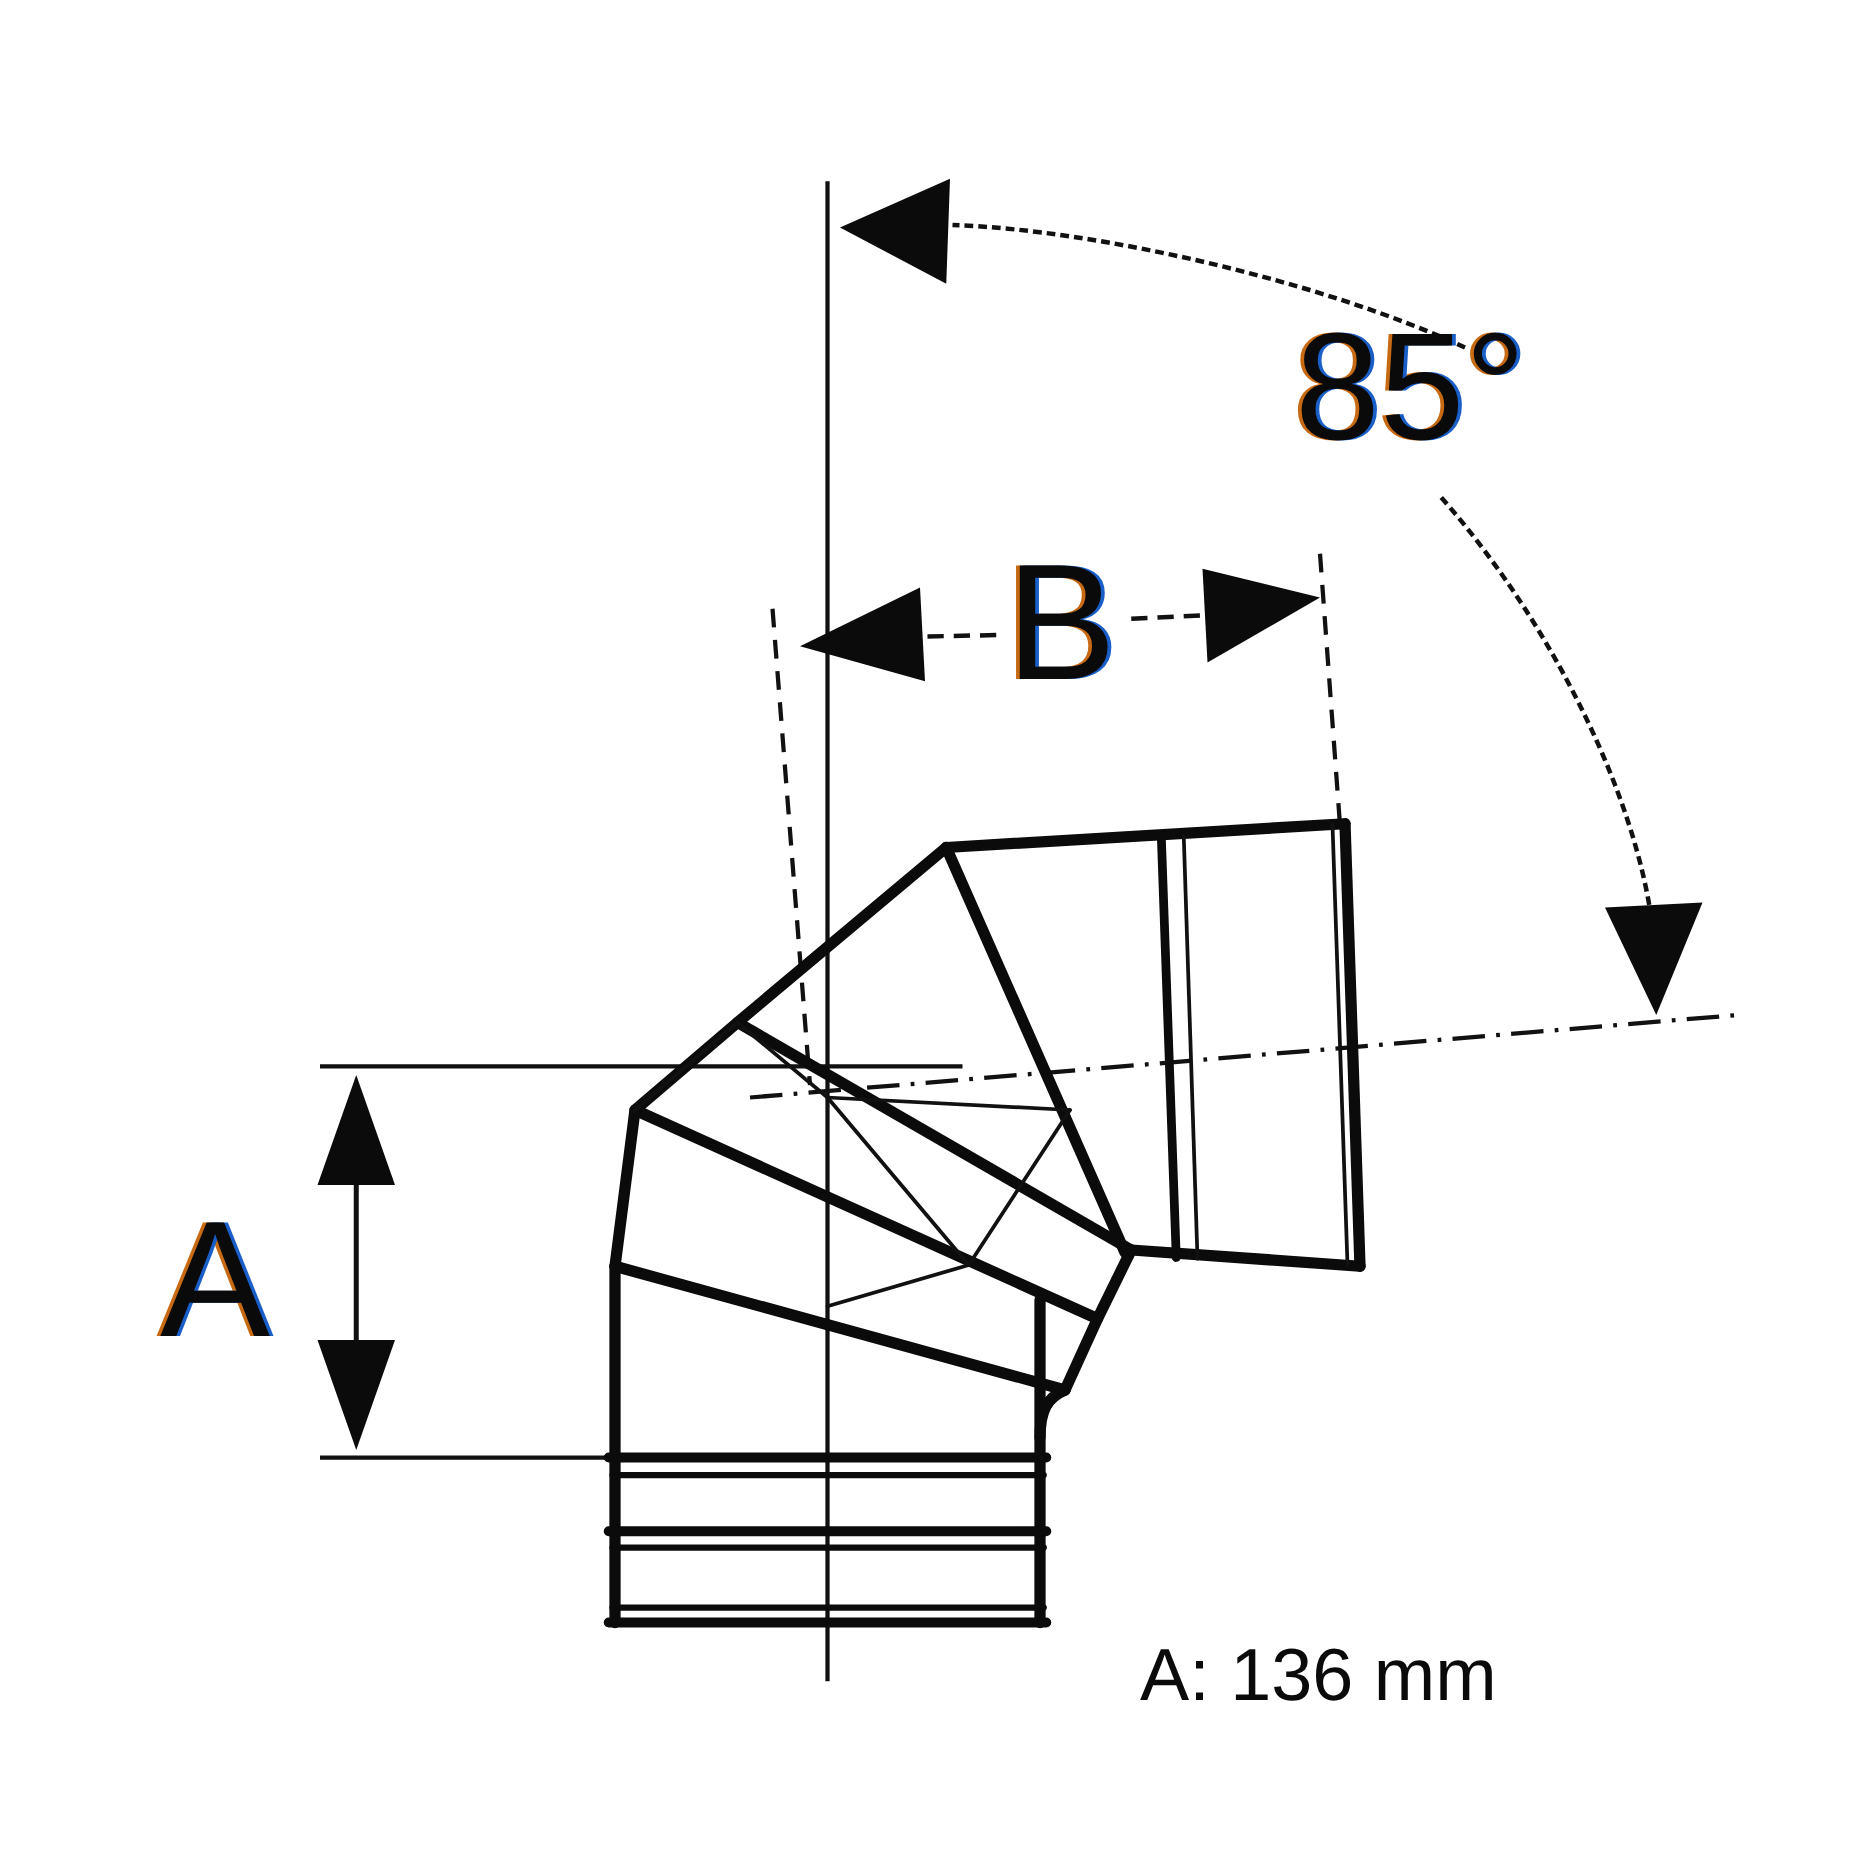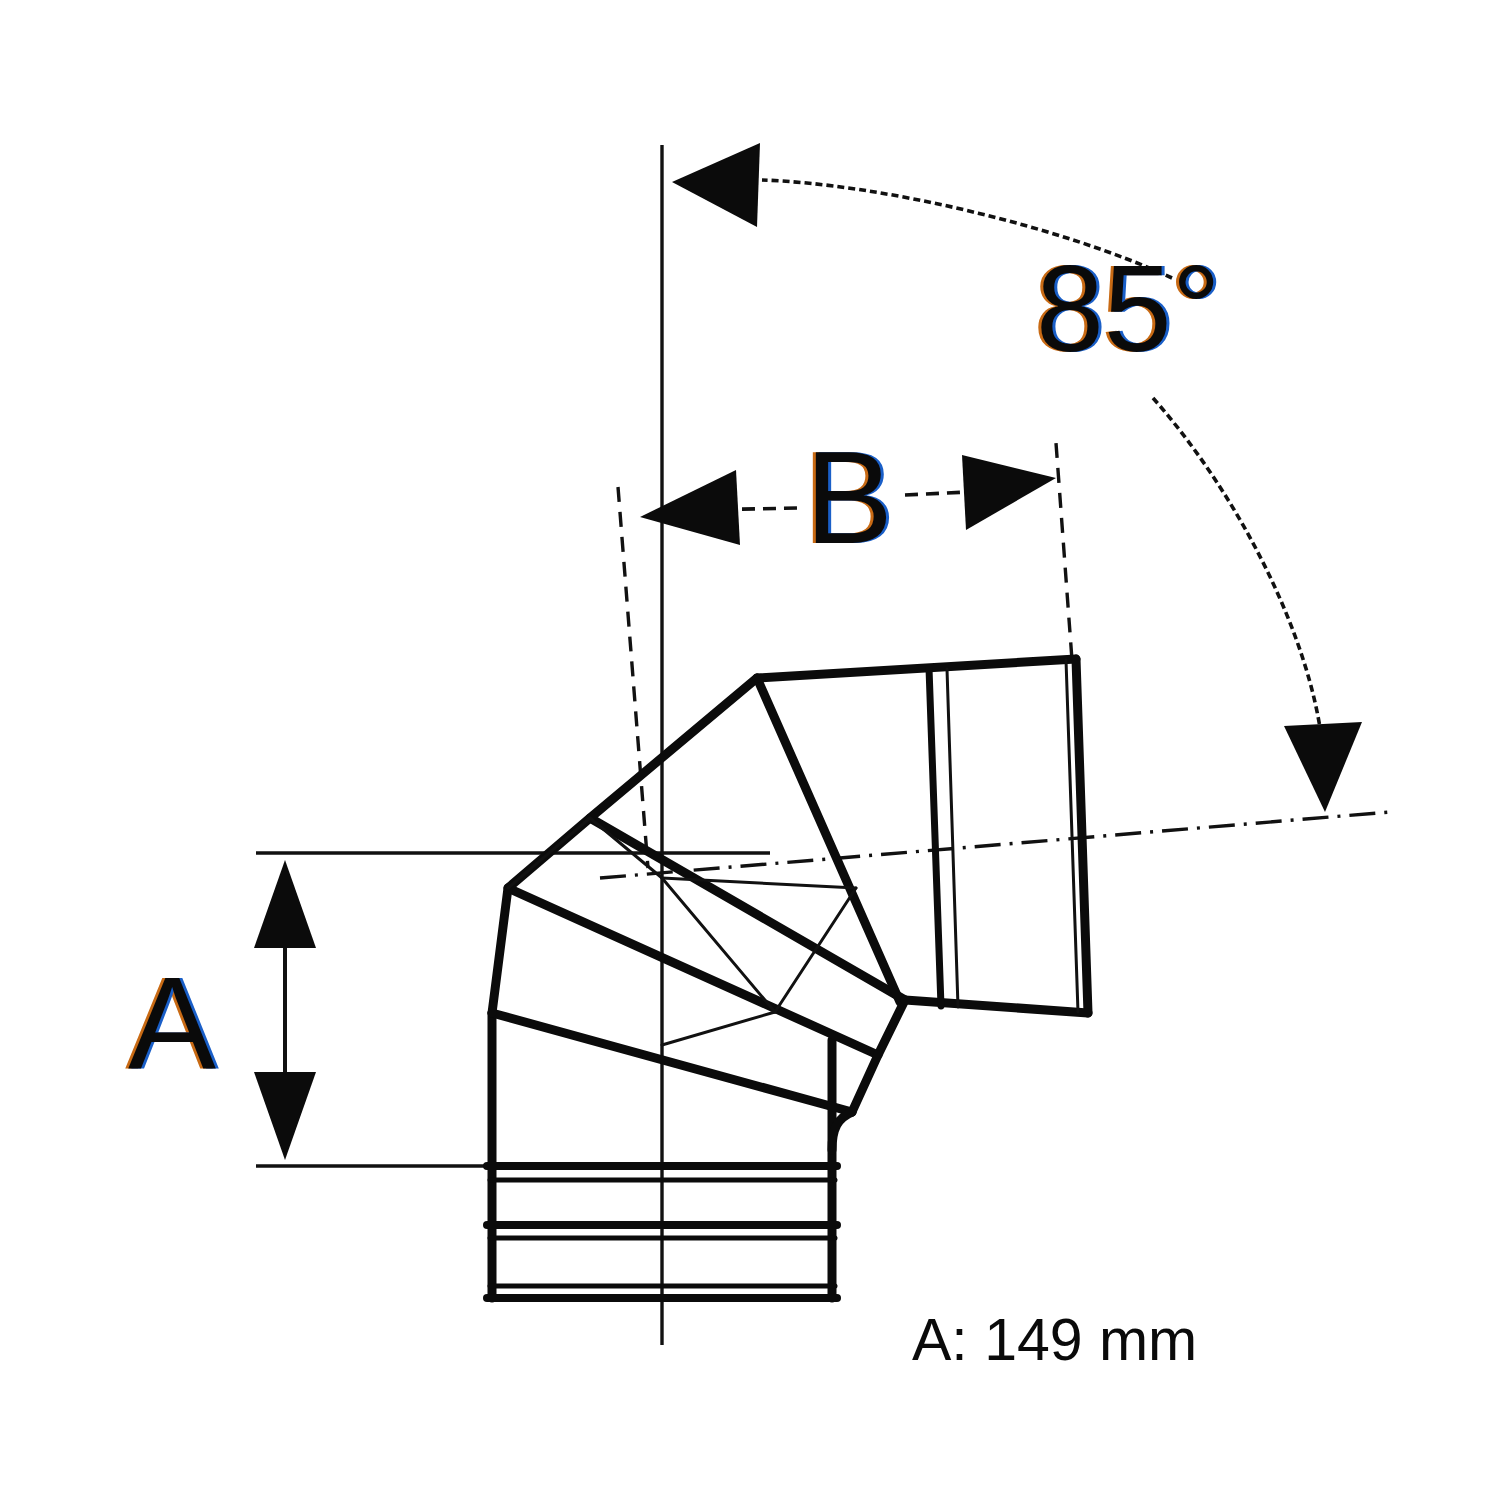--- a/index.html
+++ b/index.html
@@ -164,18 +164,18 @@
   <div class="fringe-wrap" style="left:1036px; top:248px;">
     <div class="fringe t-ang" style="position:relative; width:240px; height:140px;">
       <span class="layer l-orange" style="transform:translate(-3px,0);">85°</span>
       <span class="layer l-blue" style="transform:translate(3px,0);">85°</span>
       <span class="layer l-black">85°</span>
     </div>
   </div>
 
   <div class="fringe-wrap" style="left:912px; top:1168px;">
     <div class="t-spec" style="color:#0a0a0a; line-height:1.17; white-space:pre;">
-      <div>A: 149 mm</div>
+      <div>A: 136 mm</div>
       
     </div>
   </div>
 
 </div>
 
 </body></html>

